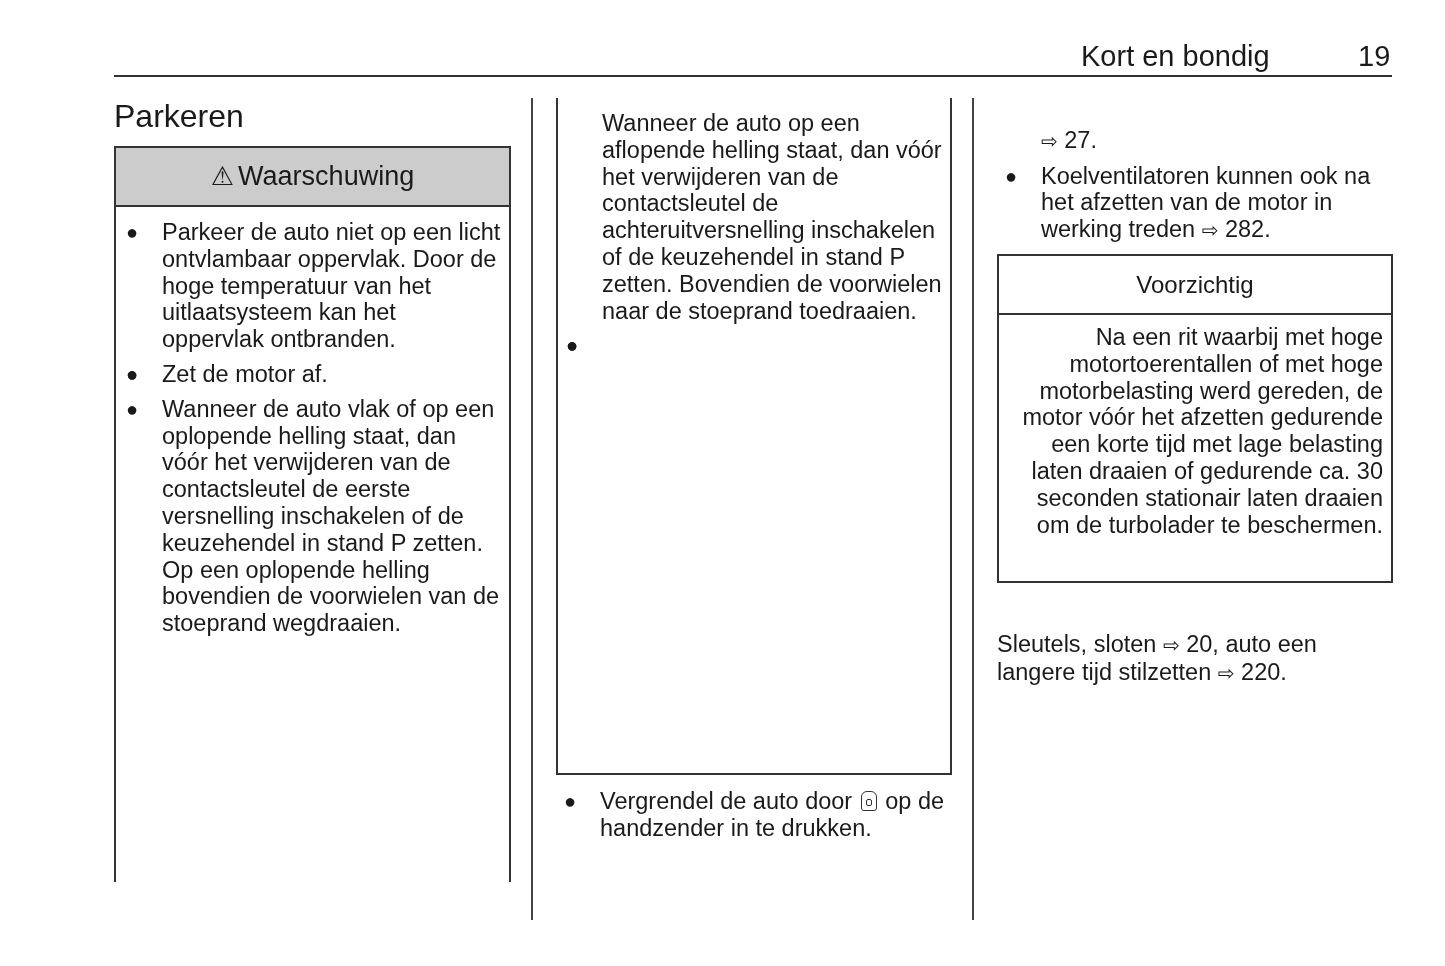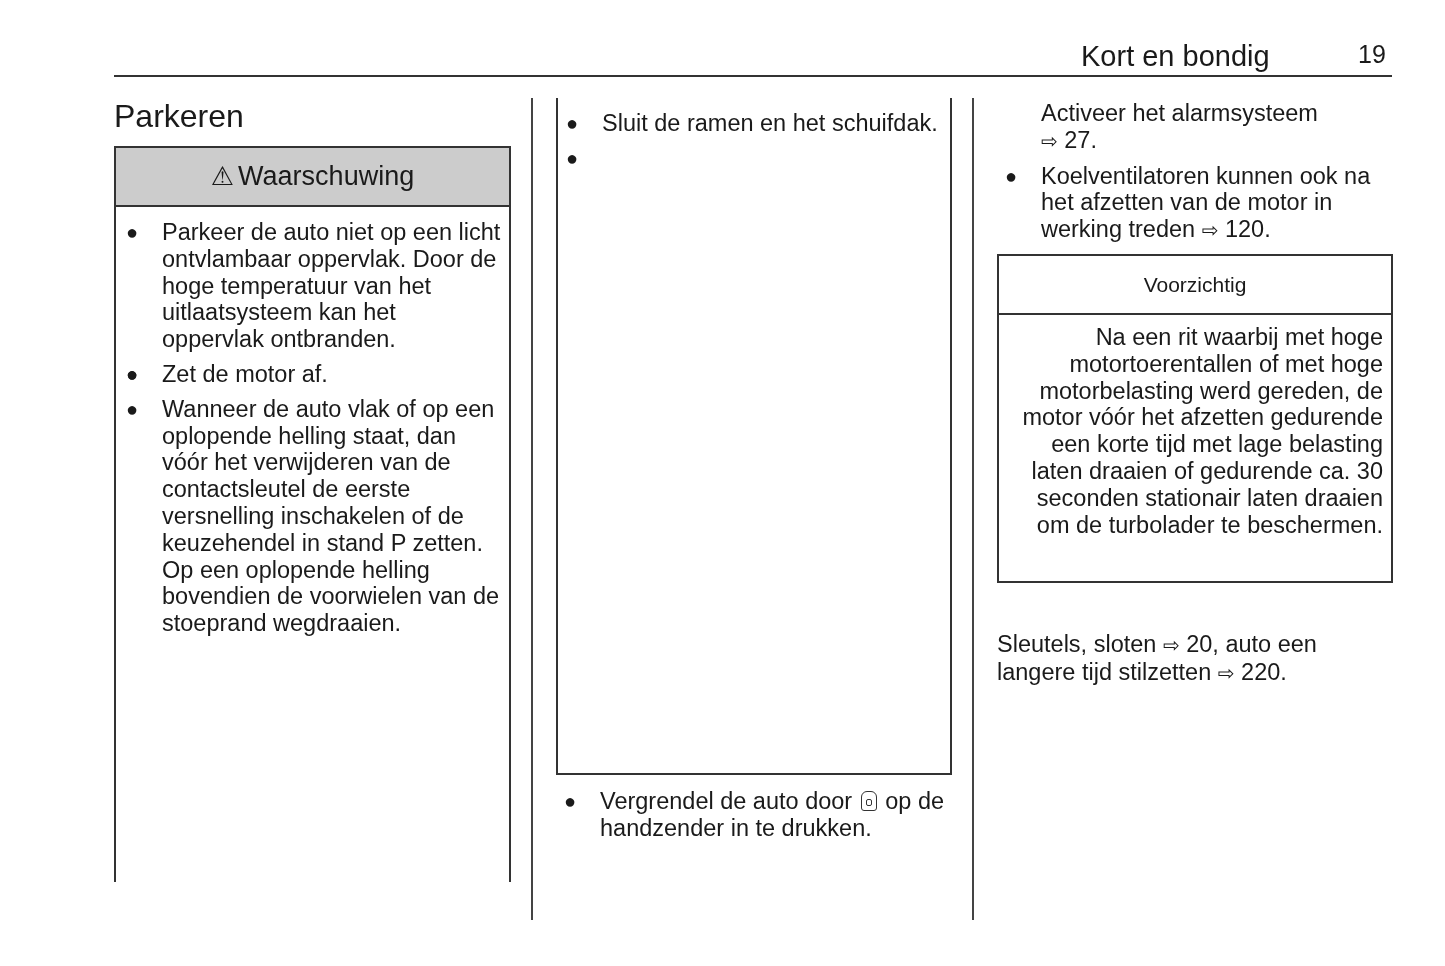--- a/index.html
+++ b/index.html
@@ -1,20 +1,20 @@
 <!DOCTYPE html>
 <html><head>
 <meta charset="utf-8">
 <style>
   html, body { margin: 0; padding: 0; background: #ffffff; }
   body { width: 1445px; height: 966px; position: relative; overflow: hidden;
          font-family: "Liberation Sans", sans-serif; color: #1a1a1a; }
   .header-rule { position: absolute; left: 114px; top: 75px; width: 1278px; height: 2px; background: #333; }
   .header-title { position: absolute; left: 1081px; top: 40px; font-size: 29px; }
-  .page-num { position: absolute; left: 1358px; top: 40px; font-size: 25px; }
+  .page-num { position: absolute; left: 1358px; top: 40px; font-size: 29px; }
   .section-title { position: absolute; left: 114px; top: 98px; font-size: 32px; }
 
   .txt { font-size: 23.5px; line-height: 26.8px; }
   ul.blist { list-style: none; margin: 0; padding: 0; }
   ul.blist li { position: relative; padding-left: 44px; margin-bottom: 8px; }
   ul.blist li .bullet { position: absolute; left: 8px; top: 0; font-size: 20px; }
   .para { margin: 0 0 8px 0; }
   .indent { padding-left: 44px; }
 
   
@@ -28,21 +28,21 @@
   .col-divider { position: absolute; width: 2px; background: #444; }
 
   .mid-box { position: absolute; left: 556px; top: 98px; width: 392px; height: 675px;
              border-left: 2px solid #333; border-right: 2px solid #333; border-bottom: 2px solid #333; }
   .mid-body { padding: 12px 6px 0 0; }
   .mid-after { position: absolute; left: 556px; top: 788px; width: 400px; }
 
   .right-col { position: absolute; left: 997px; top: 100px; width: 400px; }
   .caution-box { position: absolute; left: 997px; top: 254px; width: 392px; height: 325px; border: 2px solid #333; }
   .caution-head { height: 57px; border-bottom: 2px solid #333; display: flex; align-items: center;
-                  justify-content: center; font-size: 21px; }
+                  justify-content: center; font-size: 24px; }
   .caution-body { padding: 9px 8px 0 13px; text-align: right; }
   .refs { position: absolute; left: 997px; top: 595px; width: 400px; margin-top: 36px; }
   .arrow { font-size: 20px; }
   .lock-icon { display: inline-block; width: 14px; height: 18px; border: 1.5px solid #333; border-radius: 6px 6px 3px 3px;
                vertical-align: -2px; position: relative; margin: 0 2px; }
   .lock-icon::after { content: ""; position: absolute; left: 4px; top: 7px; width: 4px; height: 5px; border: 1px solid #333; border-radius: 2px; }
 </style>
 </head>
 <body>
 
@@ -64,42 +64,43 @@
       <li><span class="bullet">●</span><span>Zet de motor af.</span></li>
       <li><span class="bullet">●</span><span>Wanneer de auto vlak of op een oplopende helling staat, dan vóór het verwijderen van de contactsleutel de eerste versnelling inschakelen of de keuzehendel in stand P zetten. Op een oplopende helling bovendien de voorwielen van de stoeprand wegdraaien.</span></li>
     </ul>
   </div>
 </div>
 
 <div class="col-divider" style="left:531px; top:98px; height:822px;"></div>
 
 <div class="mid-box">
   <div class="mid-body txt">
+    <p class="para indent">Wanneer de auto op een aflopende helling staat, dan vóór het verwijderen van de contactsleutel de achteruitversnelling inschakelen of de keuzehendel in stand P zetten. Bovendien de voorwielen naar de stoeprand toedraaien.</p>
     <ul class="blist">
-      <li><span class="bullet">●</span><span>Sluit de ramen en het schuifdak.</span></li>
+      <li><span class="bullet">●</span></li>
       <li><span class="bullet">●</span></li>
     </ul>
   </div>
 </div>
 <div class="mid-after txt">
   <ul class="blist">
     <li><span class="bullet">●</span><span>Vergrendel de auto door</span> <span class="lock-icon"></span> <span>op de handzender in te drukken.</span></li>
   </ul>
 </div>
 
 <div class="col-divider" style="left:972px; top:98px; height:822px;"></div>
 
 <div class="right-col txt">
   <div class="indent">
-    <span>Activeer het alarmsysteem</span><br>
+    <br>
     <span class="arrow">⇨</span>
     <span>27.</span>
   </div>
   <ul class="blist" style="margin-top:8px;">
-    <li><span class="bullet">●</span><span>Koelventilatoren kunnen ook na het afzetten van de motor in werking treden</span> <span class="arrow">⇨</span> <span>120.</span></li>
+    <li><span class="bullet">●</span><span>Koelventilatoren kunnen ook na het afzetten van de motor in werking treden</span> <span class="arrow">⇨</span> <span>282.</span></li>
   </ul>
 </div>
 
 <div class="caution-box">
   <div class="caution-head">Voorzichtig</div>
   <div class="caution-body txt">Na een rit waarbij met hoge motortoerentallen of met hoge motorbelasting werd gereden, de motor vóór het afzetten gedurende een korte tijd met lage belasting laten draaien of gedurende ca. 30 seconden stationair laten draaien om de turbolader te beschermen.</div>
 </div>
 
 <div class="refs txt">
   <span>Sleutels, sloten</span>

